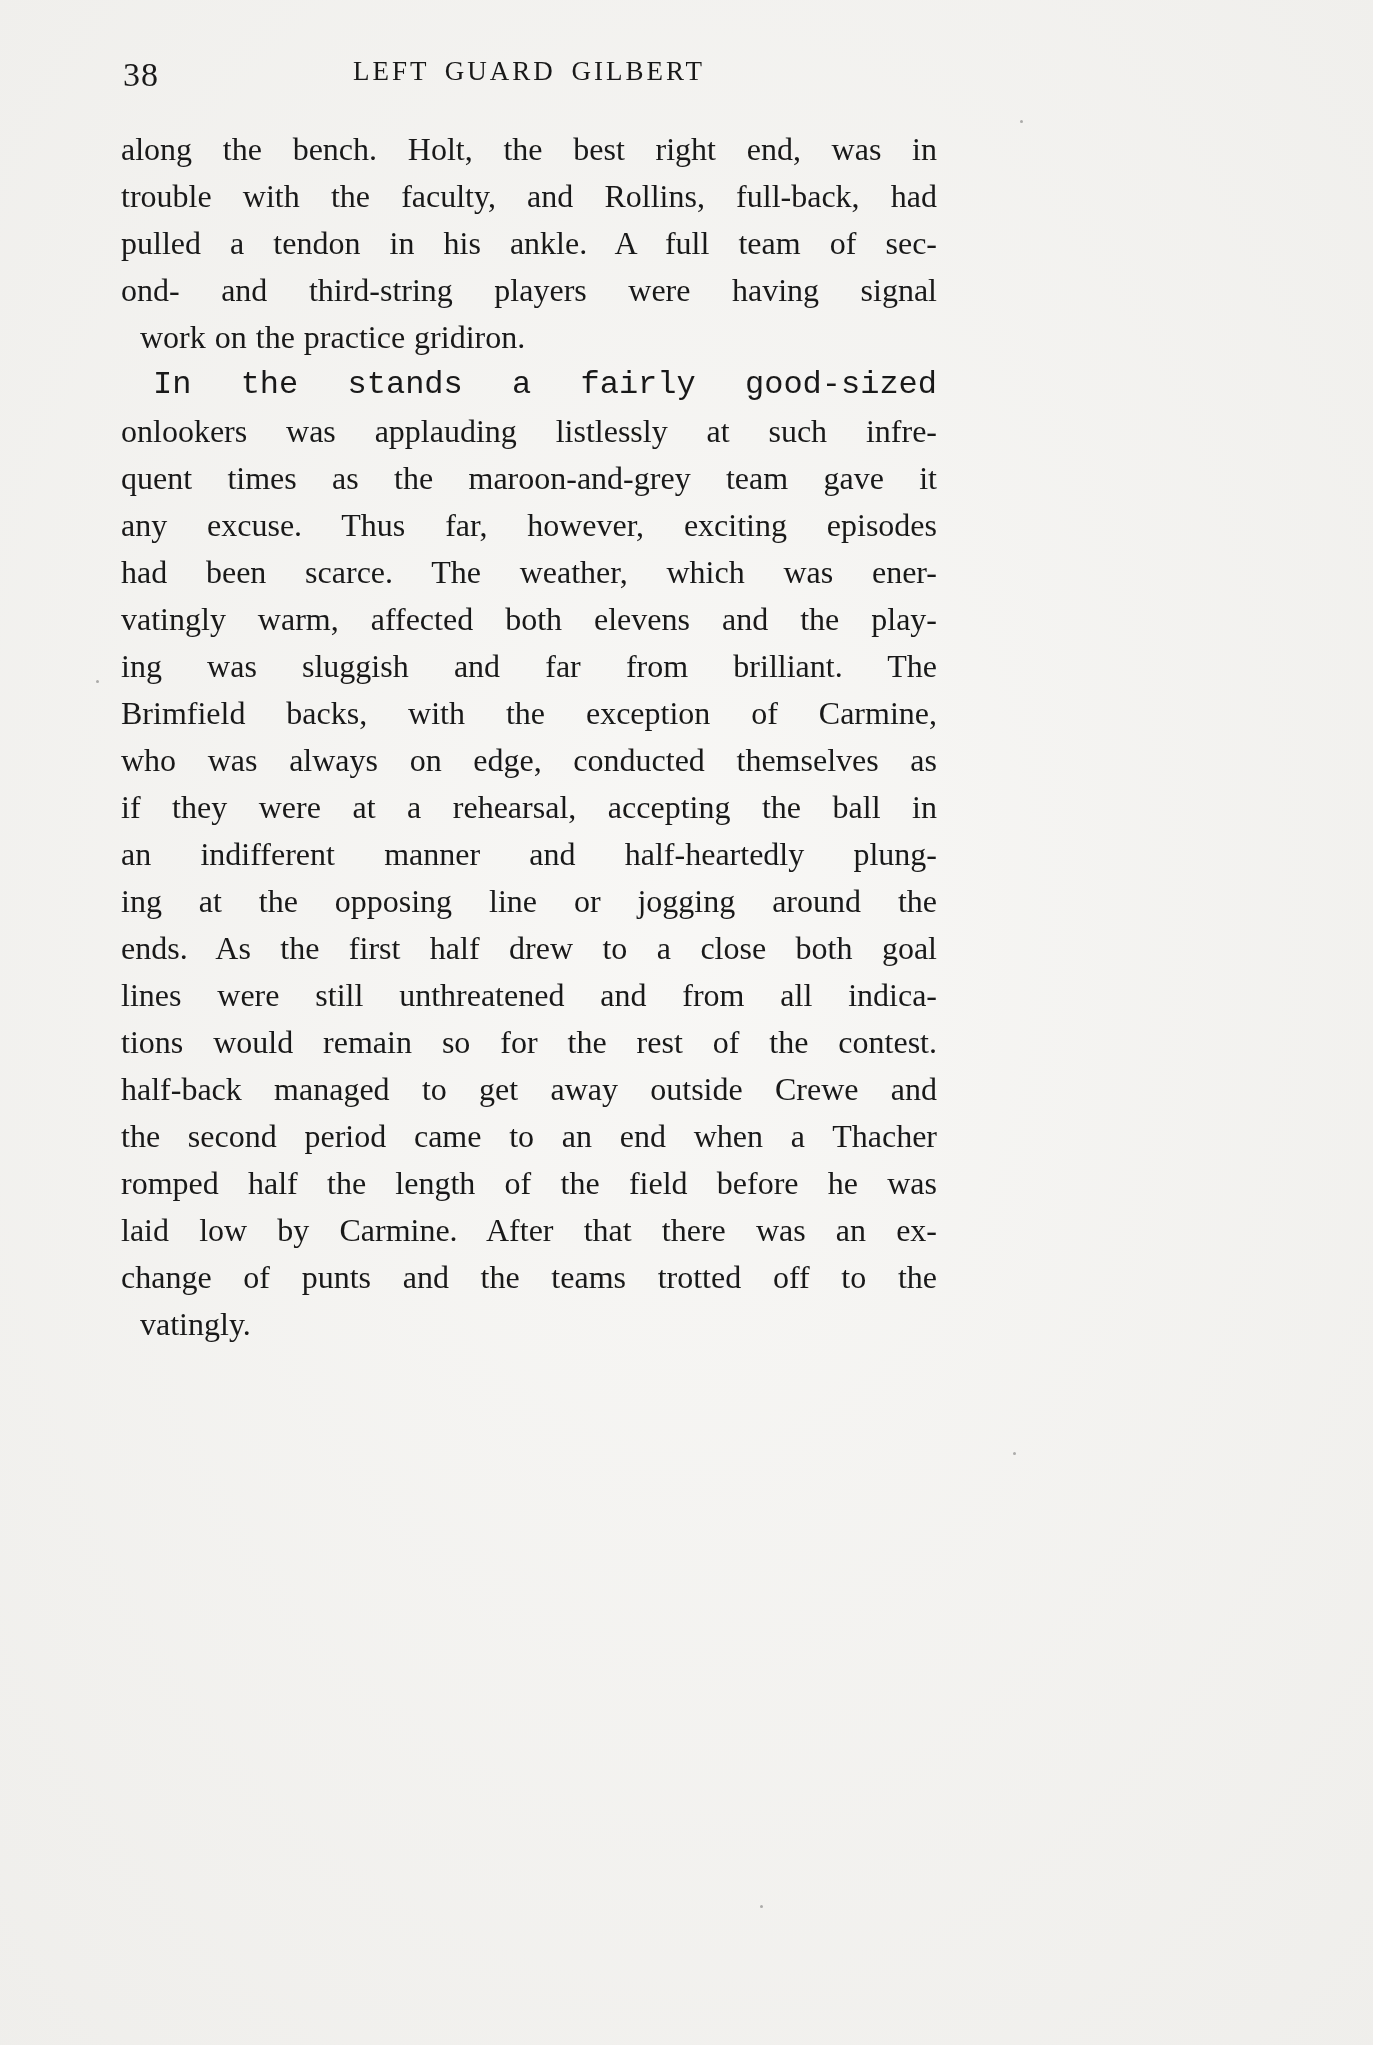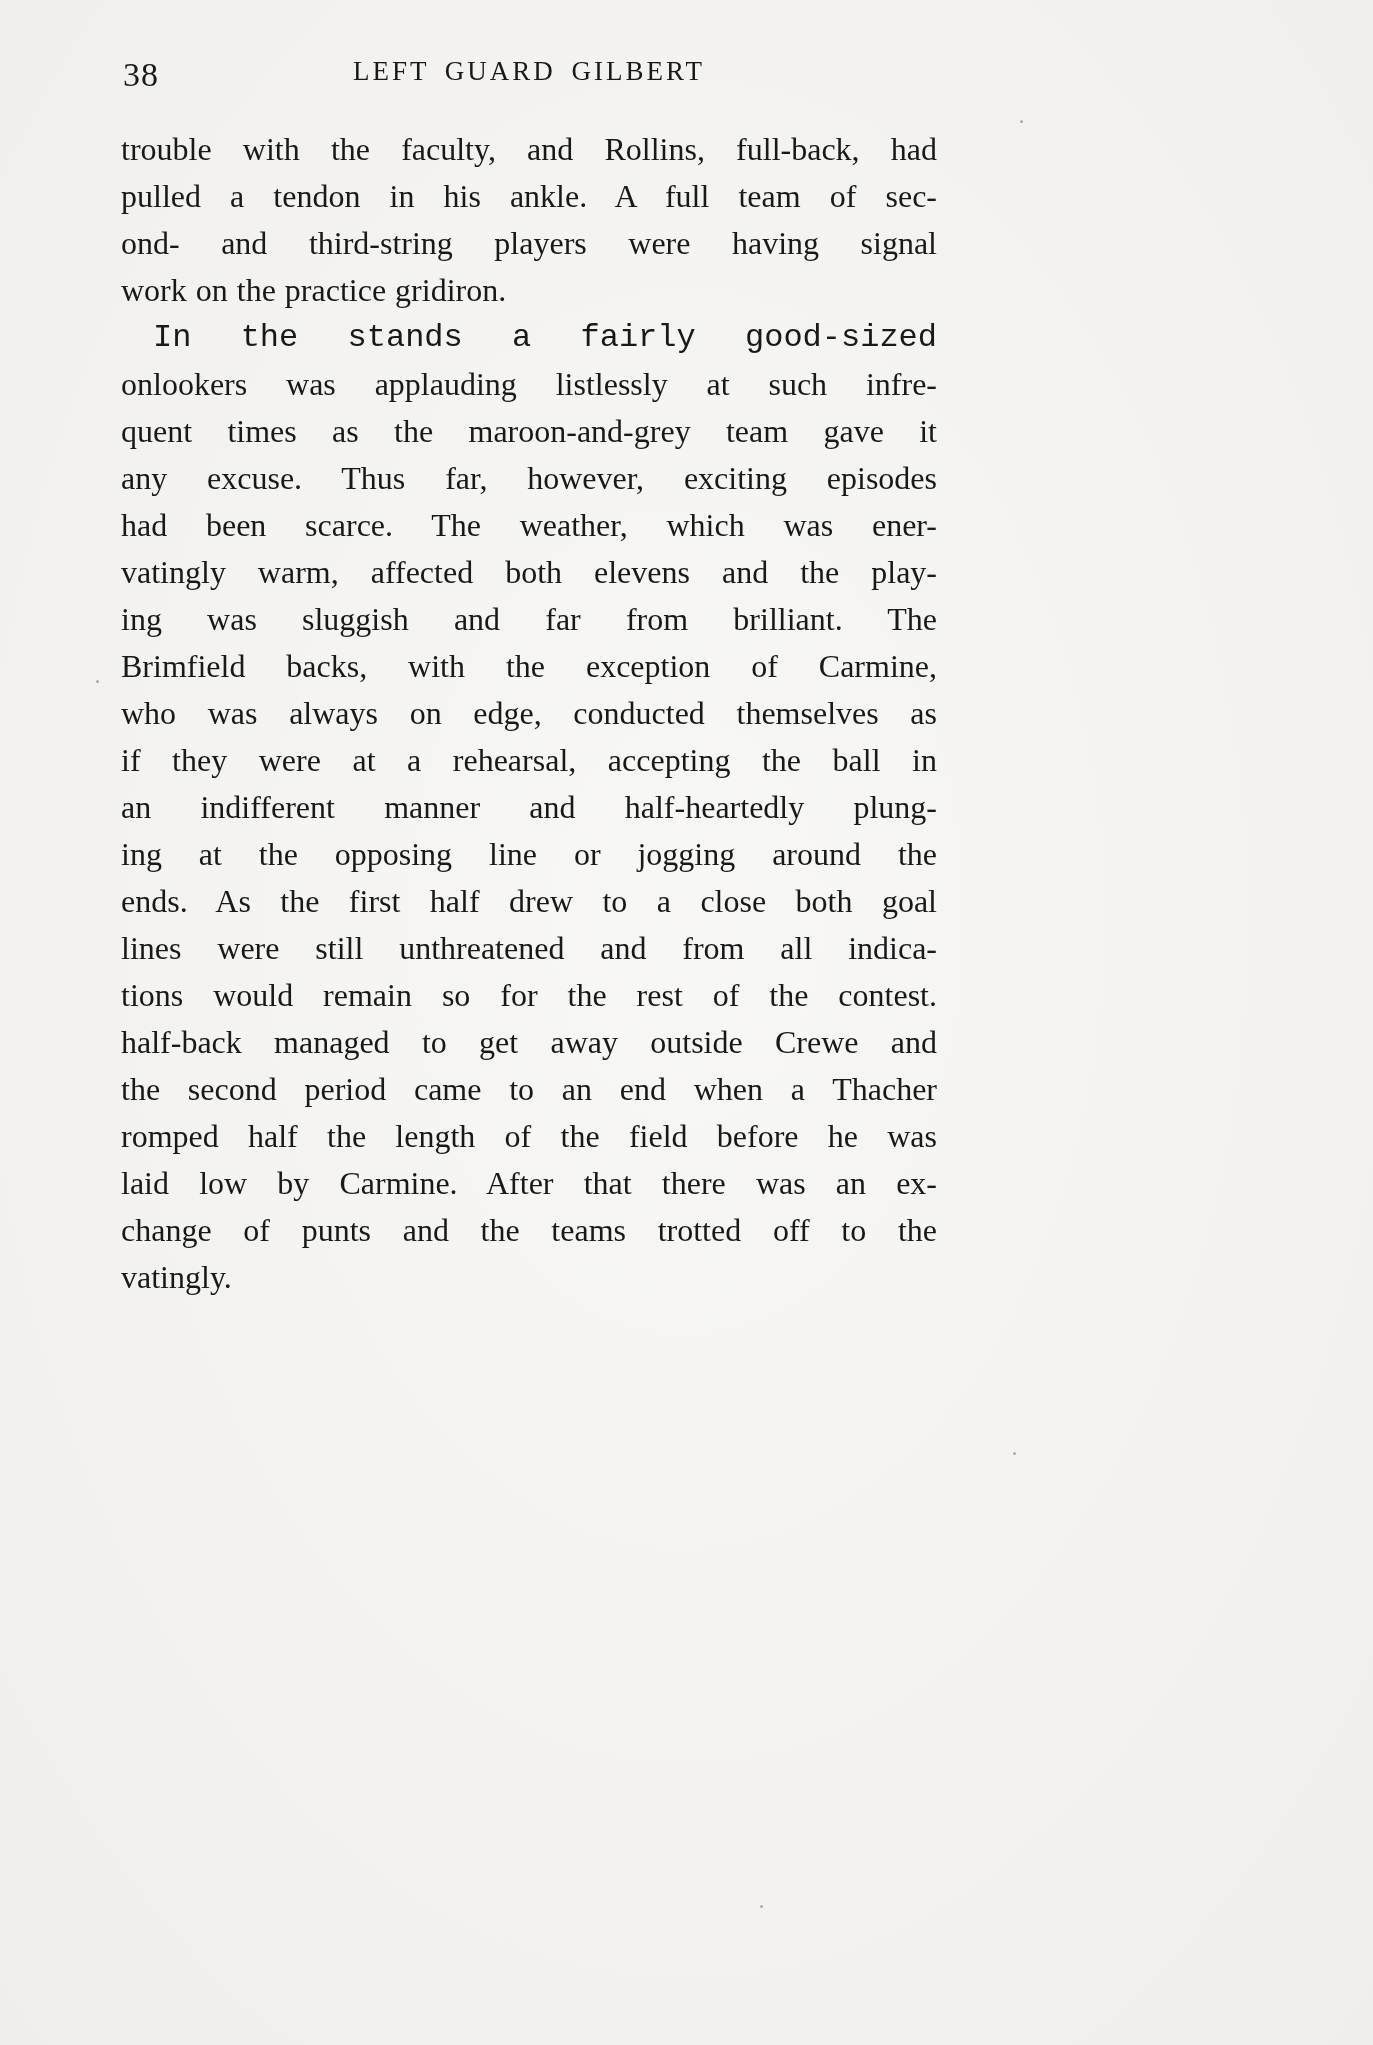--- a/index.html
+++ b/index.html
@@ -56,20 +56,21 @@
     line-height: 47px;
     height: 47px;
     text-align: justify;
     text-align-last: justify;
     word-spacing: 1px;
     white-space: normal;
     overflow: hidden;
   }
   .line.para-end {
     text-align-last: left;
+    margin-left: 19px;
   }
   .line.indent-first {
     text-indent: 32px;
     font-family: Liberation Mono, monospace;
   }
   
   .speck {
     position: absolute;
     background: rgba(40,40,40,0.35);
     border-radius: 50%;
@@ -89,20 +90,21 @@
   <span class="speck s4"></span>
 
   <div class="text-col">
     <div class="running-head">
       <span class="page-number">38</span>
       <span class="running-title">LEFT GUARD GILBERT</span>
     </div>
 
     <div class="body-text" id="paragraphs">
         <div class="paragraph">
+          <div class="line">along the bench.  Holt, the best right end, was in</div>
           <div class="line">trouble with the faculty, and Rollins, full-back, had</div>
           <div class="line">pulled a tendon in his ankle.  A full team of sec-</div>
           <div class="line">ond- and third-string players were having signal</div>
           <div class="line para-end">work on the practice gridiron.</div>
         </div>
         <div class="paragraph">
           <div class="line indent-first">In the stands a fairly good-sized gathering of</div>
           <div class="line">onlookers was applauding listlessly at such infre-</div>
           <div class="line">quent times as the maroon-and-grey team gave it</div>
           <div class="line">any excuse.  Thus far, however, exciting episodes</div>

